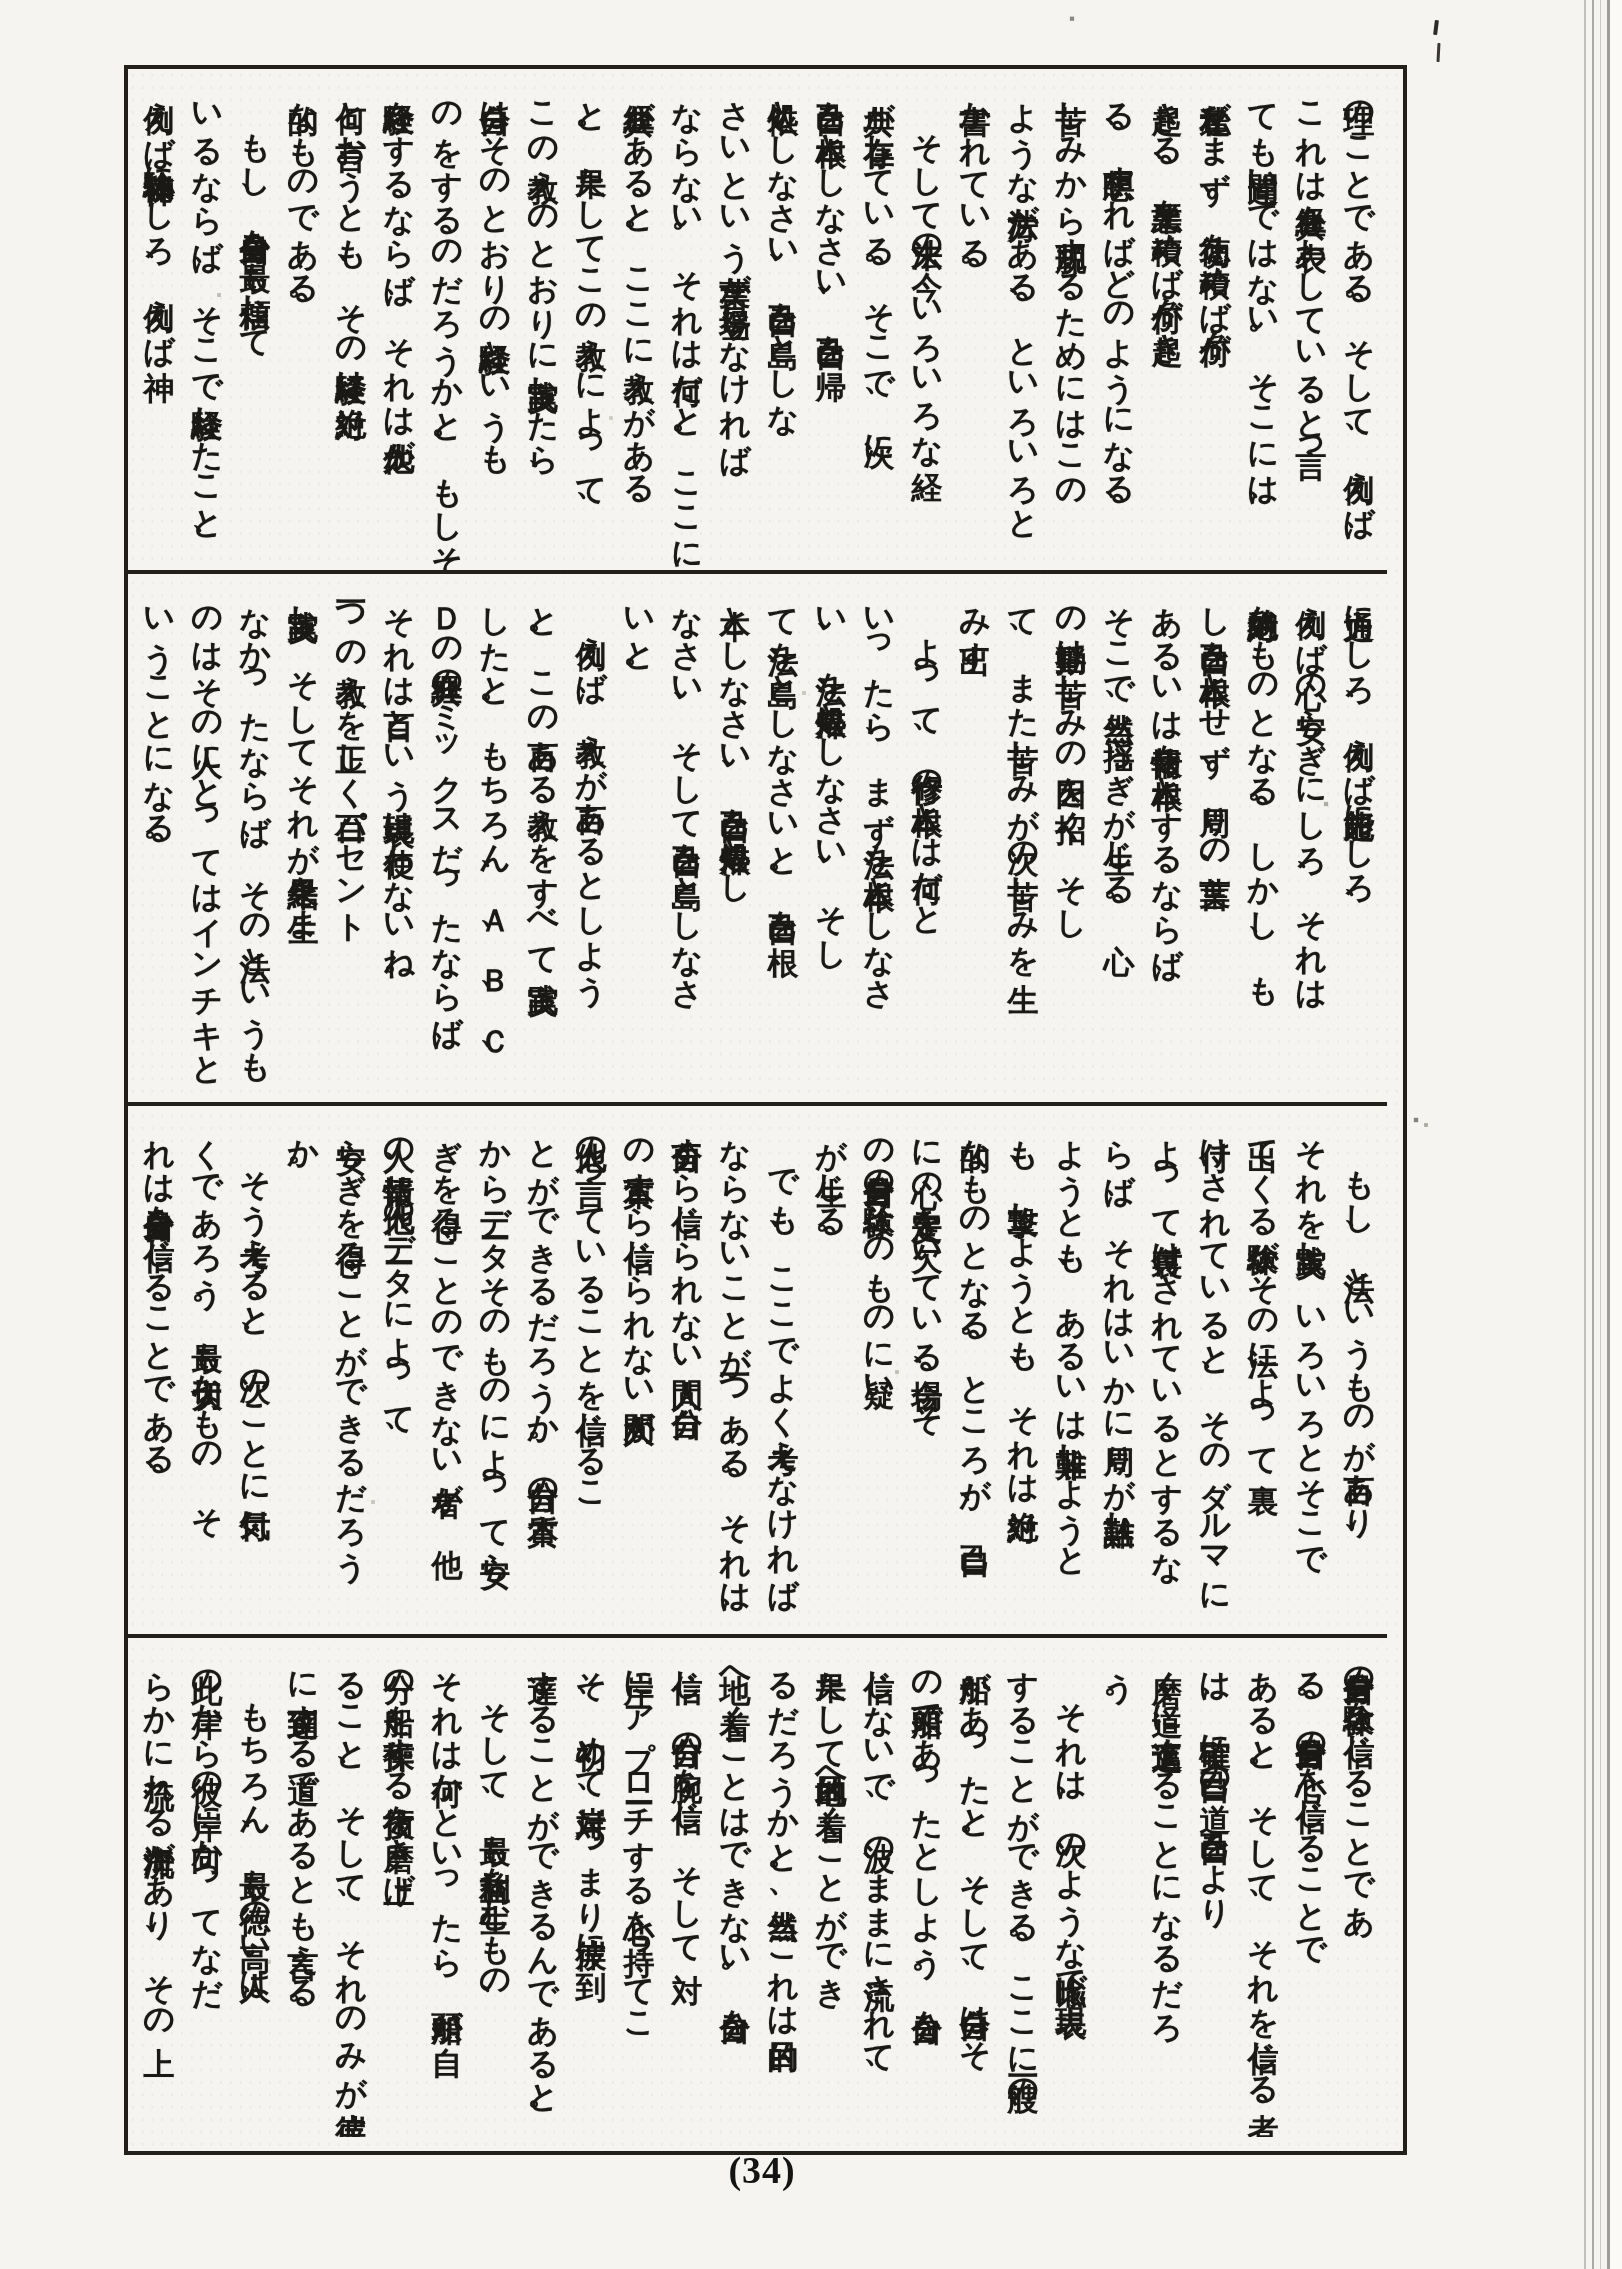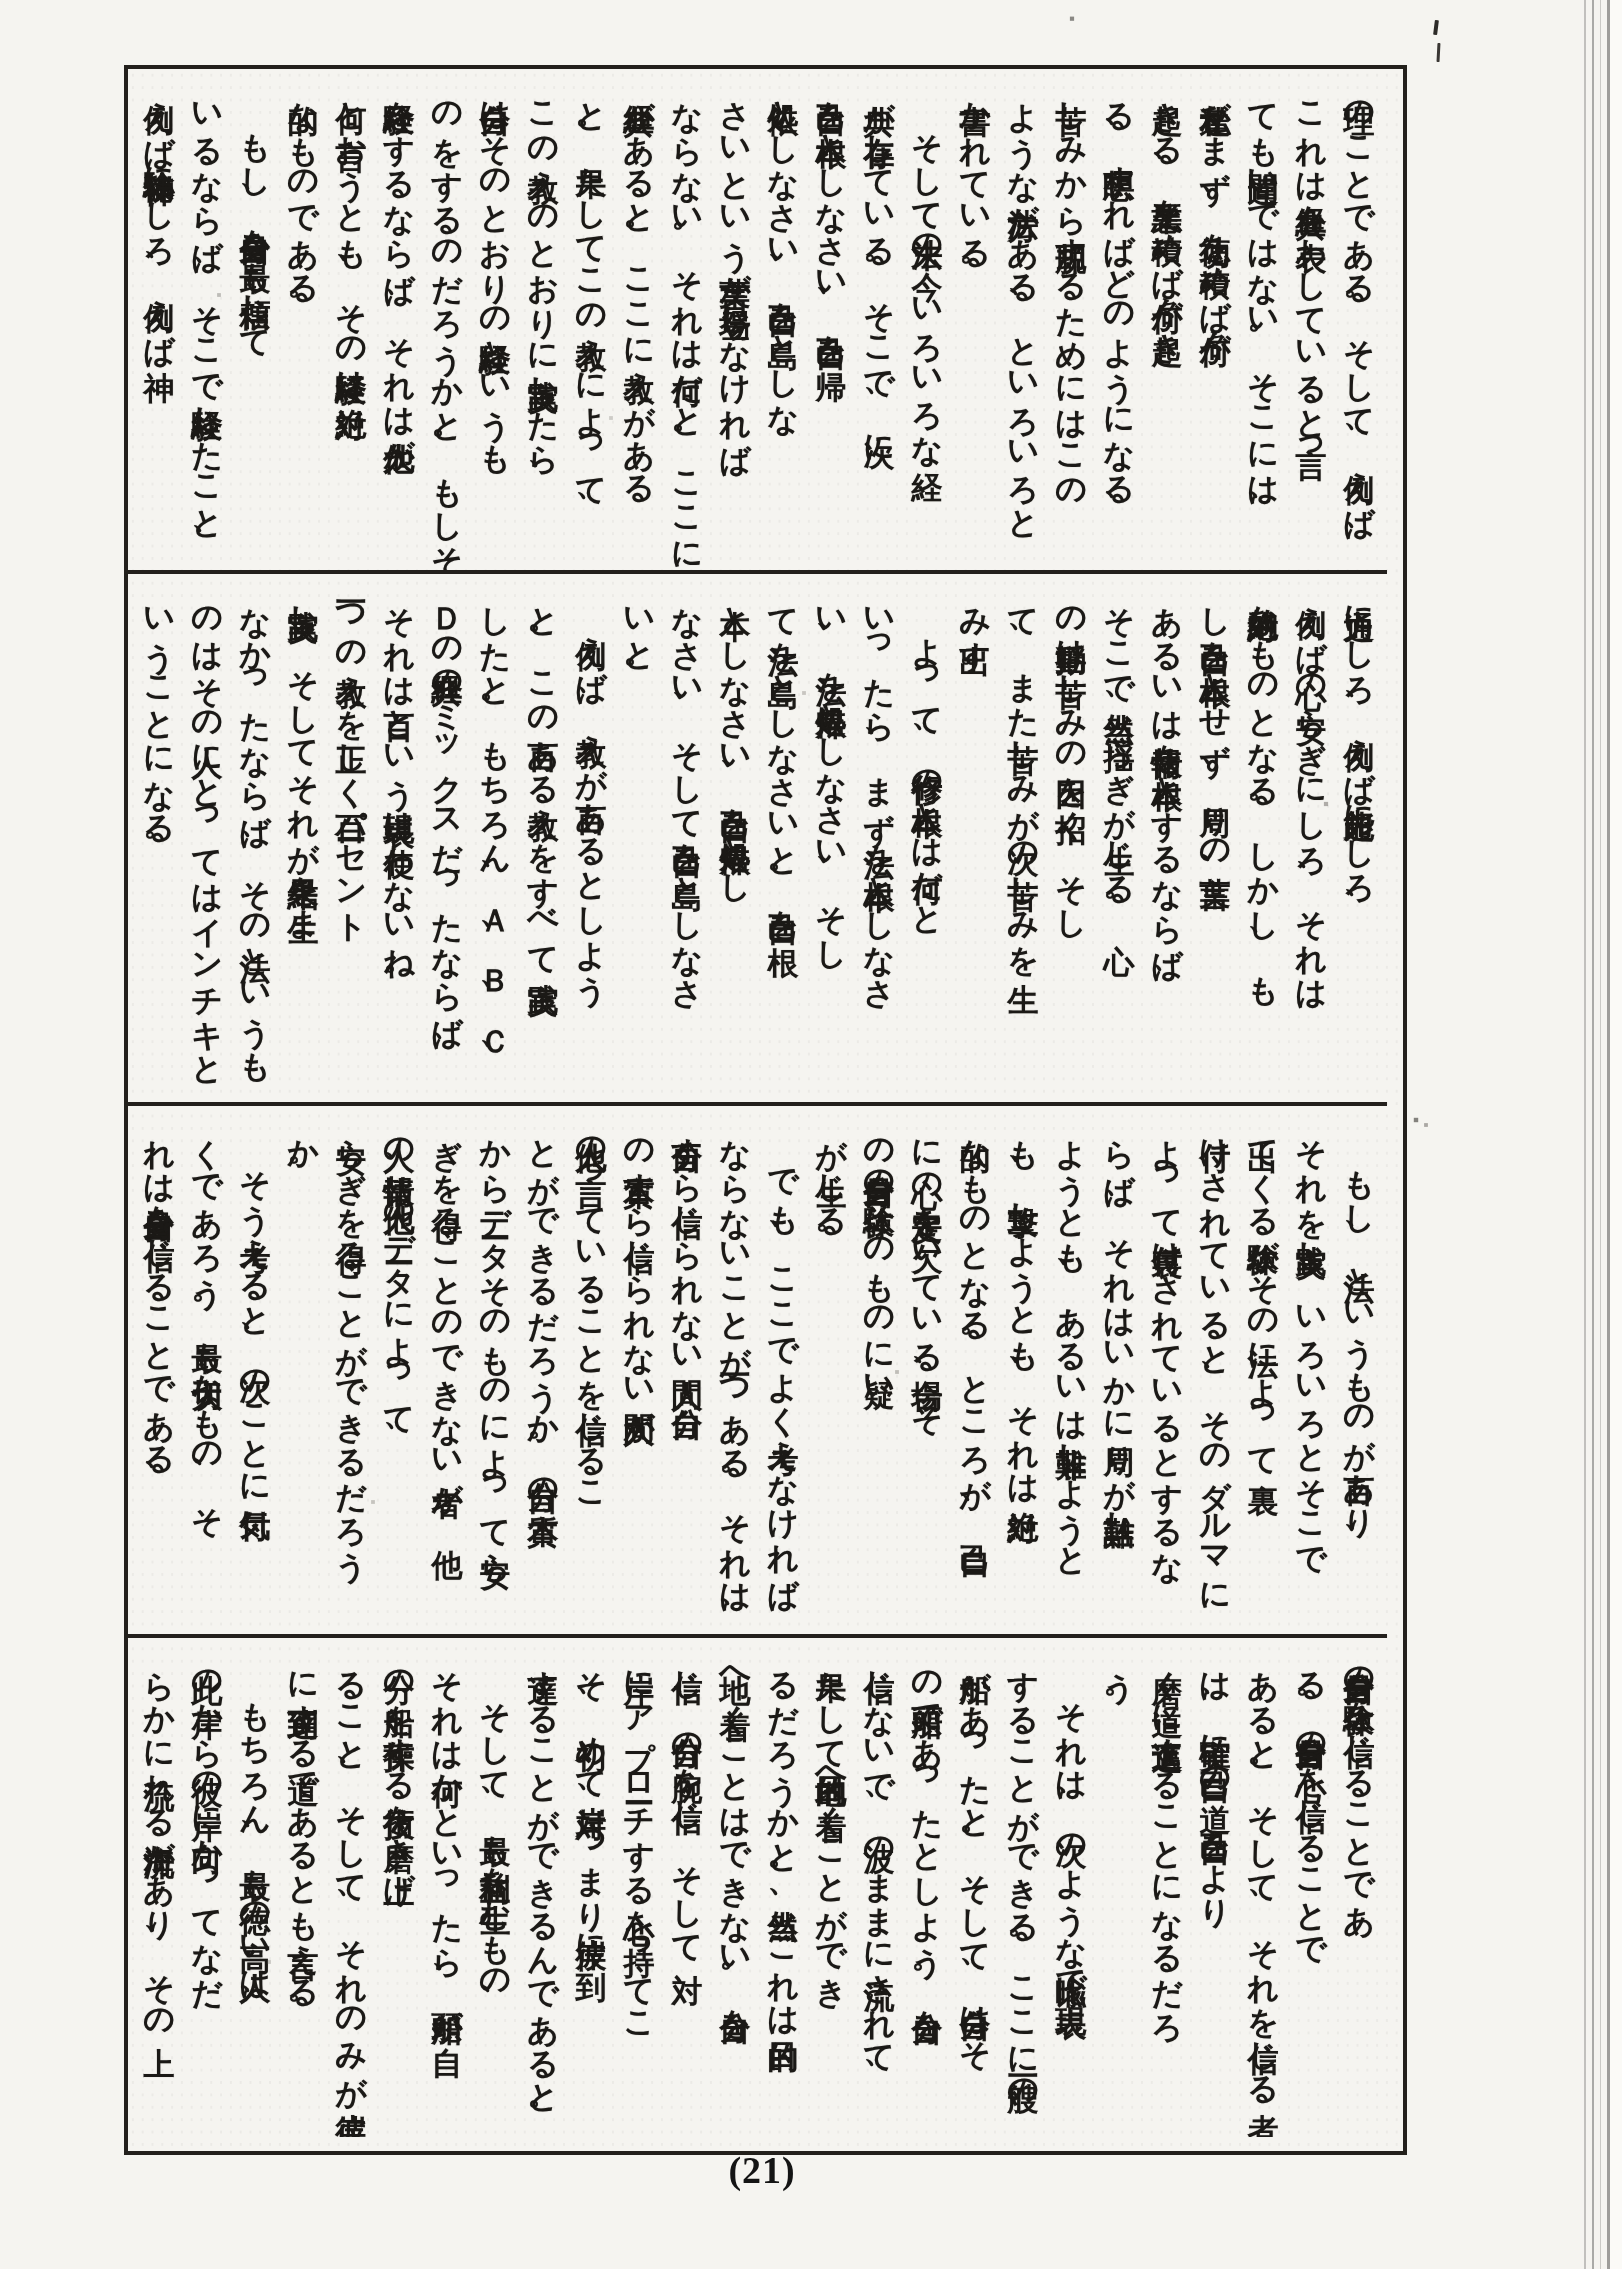--- a/index.html
+++ b/index.html
@@ -174,21 +174,21 @@
       <div class="tcol">それは何かといったら、船頭が自</div>
       <div class="tcol">分の船を操作する技術を磨き上げ</div>
       <div class="tcol">ること、そして、それのみが彼岸</div>
       <div class="tcol">に到達する道であるとも言える。</div>
       <div class="tcol">　もちろん、最も徳の高い人は、</div>
       <div class="tcol">此の岸から彼の岸に向かってなだ</div>
       <div class="tcol">らかに流れる海流があり、その上</div>
     </div>
 </div>
 
-<div class="pageno">(21)</div>
+<div class="pageno">(34)</div>
 
 <div class="right-strip"></div>
 <div class="edge edge-1"></div>
 <div class="edge edge-2"></div>
 <div class="edge edge-3"></div>
 <div class="edge edge-4"></div>
 <div class="ink ink-1"></div>
 <div class="ink ink-2"></div>
 <div class="specks"></div>
 

